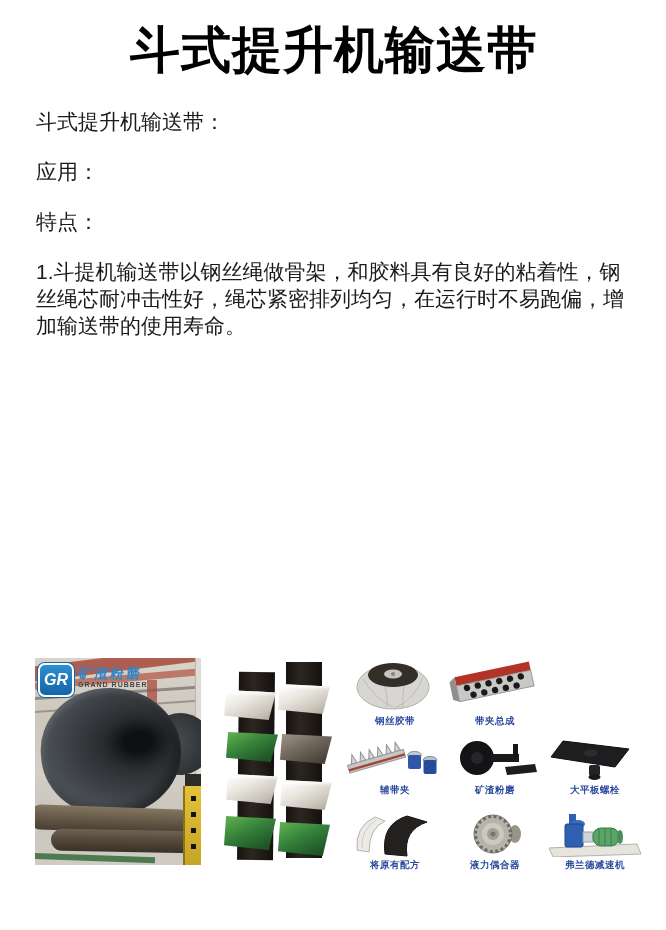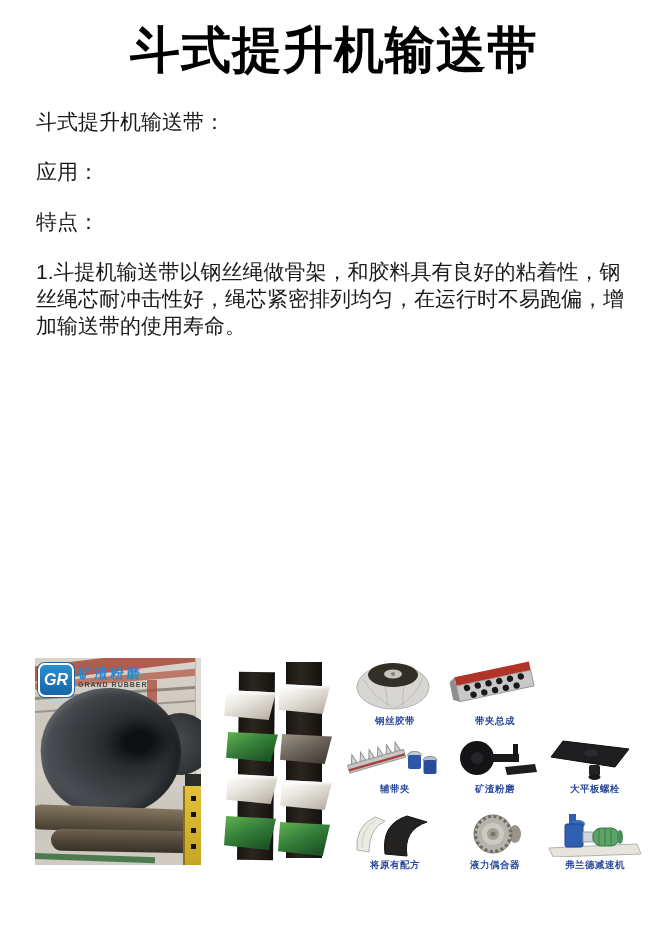--- a/index.html
+++ b/index.html
@@ -70,21 +70,21 @@
   .bk.white { background:linear-gradient(155deg,#ffffff 5%,#e9e6df 40%,#c9c4b9 75%,#aaa499 100%);
               box-shadow:inset 0 4px 3px rgba(255,255,255,.8); }
   .bk.green { background:linear-gradient(155deg,#5fae4e 5%,#35803a 45%,#1f5526 85%); }
   .bk.gray  { background:linear-gradient(155deg,#9a9186 5%,#6f675c 45%,#49423a 85%); }
   .bk.big { height:34px; }
 
   
   .grid { position:absolute; left:345px; top:4px; width:300px; }
   .grow { display:flex; }
   .grow.r1 { padding-top:3px;text-align:right; }
-  .grow.r2 { margin-top:10px;font-family:Liberation Mono, monospace; }
+  .grow.r2 { margin-top:10px; }
   .grow.r3 { margin-top:16px; }
   .cell { width:100px; display:flex; flex-direction:column; align-items:center; }
   .art { width:100%; display:block; }
   .r1 .art { height:58px; } .r2 .art, .r3 .art { height:45px; }
   .caption { font-size:9.5px; line-height:12px; margin-top:2px; font-weight:bold;
              color:#2b4a9c; letter-spacing:.5px; white-space:nowrap; }
 </style>
 </head>
 <body>
 

